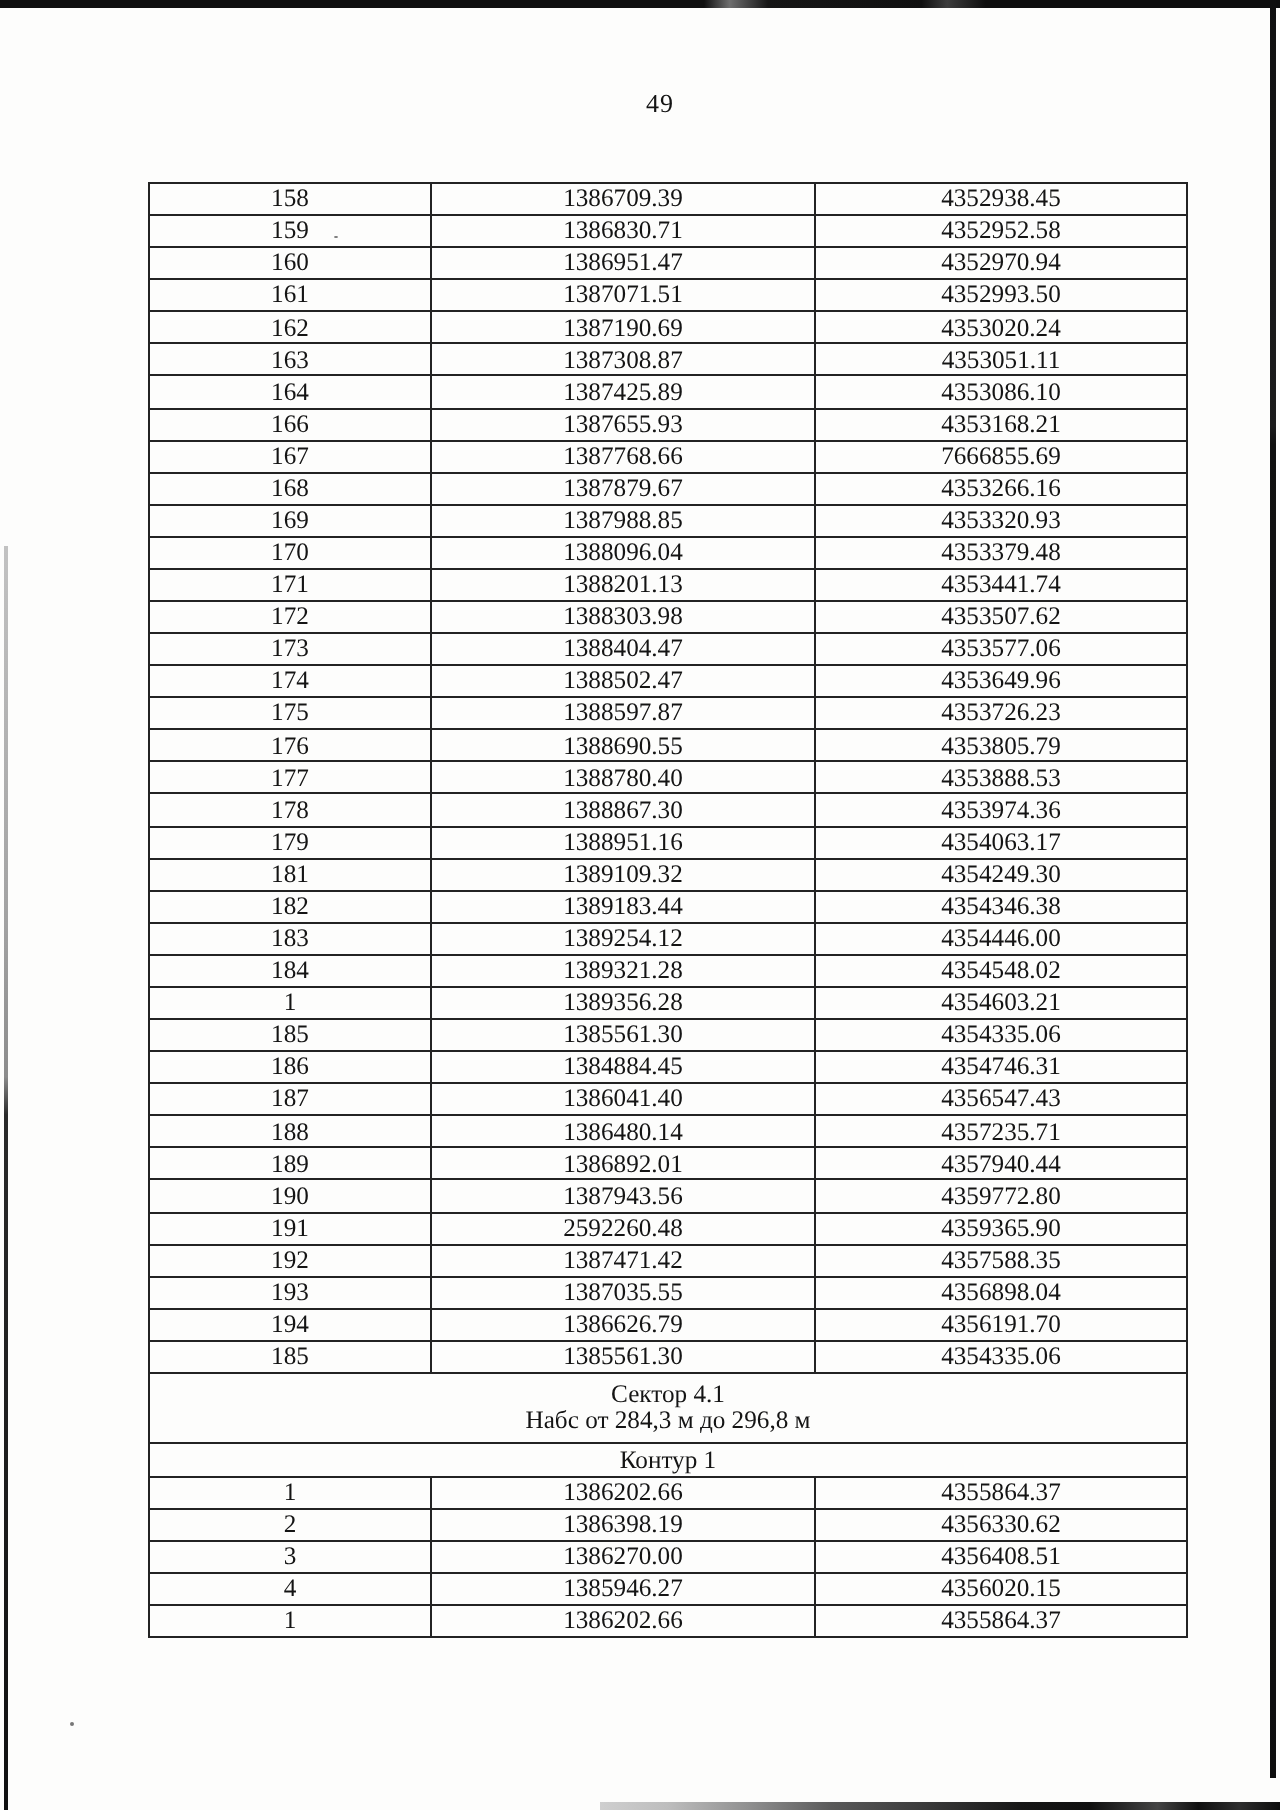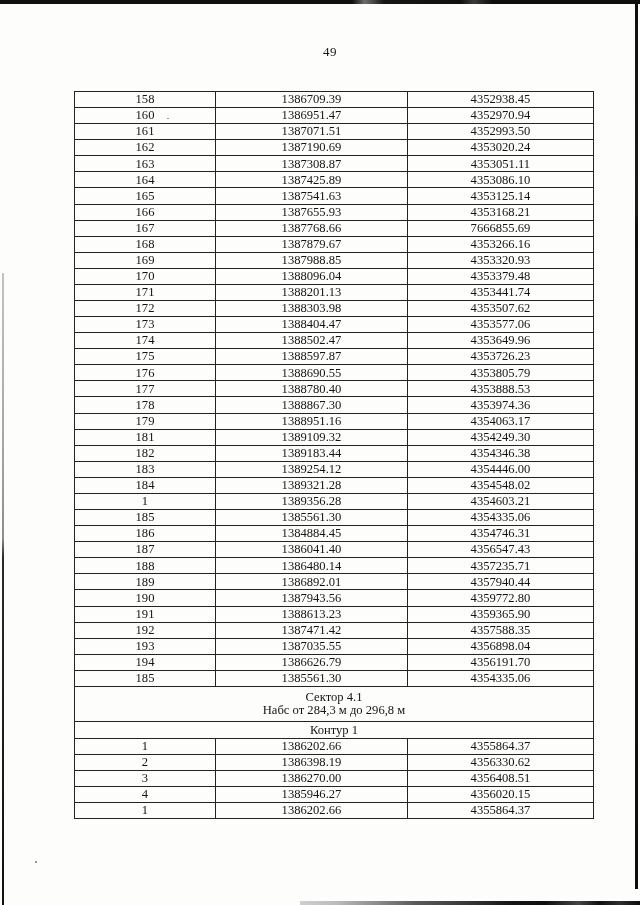--- a/index.html
+++ b/index.html
@@ -79,20 +79,25 @@
       <col style="width:192px">
       <col style="width:186px">
     </colgroup>
     <tbody class="data">
         <tr>
           <td>158</td>
           <td>1386709.39</td>
           <td>4352938.45</td>
         </tr>
         <tr>
+          <td>159</td>
+          <td>1386830.71</td>
+          <td>4352952.58</td>
+        </tr>
+        <tr>
           <td>160</td>
           <td>1386951.47</td>
           <td>4352970.94</td>
         </tr>
         <tr>
           <td>161</td>
           <td>1387071.51</td>
           <td>4352993.50</td>
         </tr>
         <tr>
@@ -104,25 +109,20 @@
           <td>163</td>
           <td>1387308.87</td>
           <td>4353051.11</td>
         </tr>
         <tr>
           <td>164</td>
           <td>1387425.89</td>
           <td>4353086.10</td>
         </tr>
         <tr>
-          <td>165</td>
-          <td>1387541.63</td>
-          <td>4353125.14</td>
-        </tr>
-        <tr>
           <td>166</td>
           <td>1387655.93</td>
           <td>4353168.21</td>
         </tr>
         <tr>
           <td>167</td>
           <td>1387768.66</td>
           <td>7666855.69</td>
         </tr>
         <tr>
@@ -235,21 +235,21 @@
           <td>1386892.01</td>
           <td>4357940.44</td>
         </tr>
         <tr>
           <td>190</td>
           <td>1387943.56</td>
           <td>4359772.80</td>
         </tr>
         <tr>
           <td>191</td>
-          <td>1388613.23</td>
+          <td>2592260.48</td>
           <td>4359365.90</td>
         </tr>
         <tr>
           <td>192</td>
           <td>1387471.42</td>
           <td>4357588.35</td>
         </tr>
         <tr>
           <td>193</td>
           <td>1387035.55</td>

